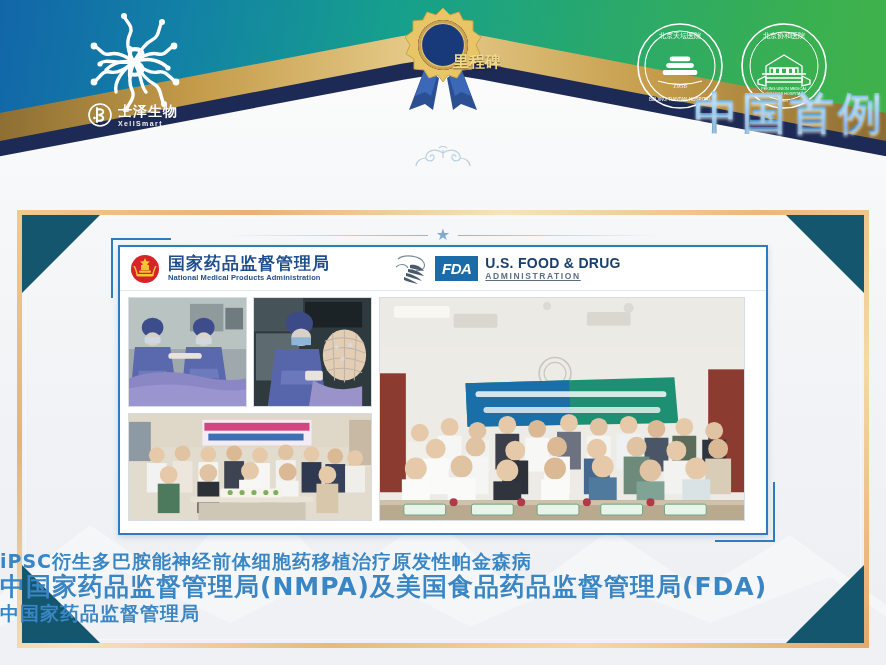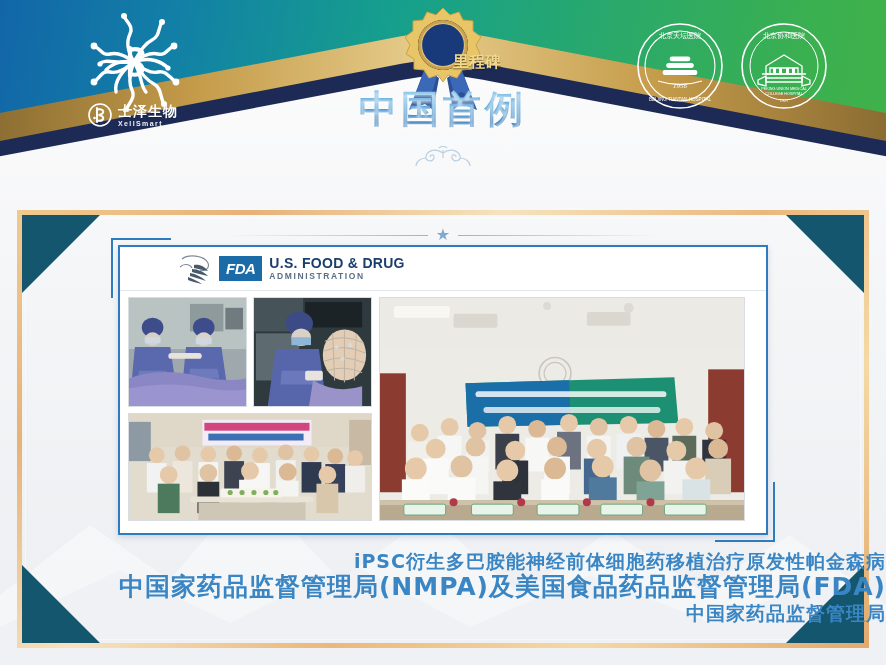--- a/index.html
+++ b/index.html
@@ -76,22 +76,22 @@
   
   .medal { position: absolute; left: 50%; top: 6px; transform: translateX(-50%); width: 96px; height: 104px; }
   .medal-text {
     position: absolute; left: 50%; top: 52px; transform: translateX(-50%);
     font-size: 16px; font-weight: bold; color: #f3d98c; letter-spacing: 0px;
     text-shadow: 0 1px 1px rgba(0,0,0,.5); white-space: nowrap; margin-left: 34px;
   }
 
   
   .headline {
-    position: absolute; left: 0; right: 0; top: 84px; text-align: center;
-    font-size: 38px; font-weight: bold; letter-spacing: 4px;
+    position: absolute; left: 0; right: 0; top: 84px; text-align: right;
+    font-size: 44px; font-weight: bold; letter-spacing: 4px;
     background: linear-gradient(180deg,#a9d6f2 0%, #4b9fd6 42%, #2a72b5 75%, #5ba2d4 100%);
     -webkit-background-clip: text; background-clip: text; color: transparent;
     text-shadow: 0 2px 3px rgba(255,255,255,.6);
     font-family: "DejaVu Sans", sans-serif;
   }
 
   .flourish { position: absolute; left: 50%; transform: translateX(-50%); top: 146px; width: 90px; height: 22px; opacity: .45; }
 
   
   .subtitle {
@@ -134,33 +134,33 @@
   .nmpa-cn { font-size: 17px; font-weight: bold; color: #1f4e8c; letter-spacing: 1px; }
   .nmpa-en { font-size: 7.5px; font-weight: bold; color: #1f4e8c; letter-spacing: .1px; margin-top: 2px; }
   .fda { display: flex; align-items: center; gap: 7px; margin-left: 48px; }
   .fda-badge {
     background: #1a6ba8; color: #fff; font-size: 15px; font-weight: bold;
     padding: 4px 7px; letter-spacing: -.5px; font-style: italic;
     font-family: Liberation Sans, sans-serif;
   }
   .fda-txt { line-height: 1.05; }
   .fda-l1 { font-size: 14px; font-weight: bold; color: #1a3f6e; letter-spacing: .3px; }
-  .fda-l2 { font-size: 8.5px; font-weight: bold; color: #5b6f86; letter-spacing: 1.6px; margin-top: 2px; }
+  .fda-l2 { font-size: 8.5px; font-weight: bold; color: #5b6f86; letter-spacing: 1.6px; margin-top: 2px; text-decoration: underline; }
 
   .collage { position: relative; display: flex; gap: 7px; padding: 6px 8px 8px 8px; }
   .col-left { display: flex; flex-direction: column; gap: 6px; width: 244px; }
   .row-top { display: flex; gap: 6px; }
   .ph { position: relative; overflow: hidden; border: 1px solid #d8dde3; }
   .ph.surg { width: 119px; height: 110px; }
   .ph.group-sm { width: 244px; height: 108px; }
   .ph.group-lg { width: 366px; height: 224px; }
 
   
   .bottom-copy {
-    position: absolute; left: 0; right: 0; top: 548px; text-align: right;
+    position: absolute; left: 0; right: 0; top: 548px; text-align: left;
     color: #3a86c4; font-weight: bold; font-family: "DejaVu Sans", sans-serif;
   }
   .bc { line-height: 26px; letter-spacing: 1px; white-space: nowrap; }
   .bc1 { font-size: 19px; }
   .bc2 { font-size: 19px; }
   .bc3 { font-size: 25px; }
   .bc4 { font-size: 19px; }
 </style>
 </head>
 <body>
@@ -299,20 +299,37 @@
   <div class="frame-gold"></div>
   <div class="frame-inner"></div>
   <div class="tri tl"></div>
   <div class="tri tr"></div>
   <div class="tri bl"></div>
   <div class="tri br"></div>
 
   <div class="card">
 
     <div class="agency-bar">
+      <div class="nmpa">
+        <svg width="30" height="30" viewBox="0 0 30 30">
+          <circle cx="15" cy="15" r="14" fill="#d8232a"></circle>
+          <g fill="#f5c832">
+            <path d="M15 4 l1.5 3.2 3.4 .4 -2.6 2.3 .8 3.4 -3.1 -1.8 -3.1 1.8 .8 -3.4 -2.6 -2.3 3.4 -.4z"></path>
+            <rect x="7" y="20" width="16" height="2.4" rx="1"></rect>
+            <rect x="9" y="16.6" width="12" height="2.2" rx="1"></rect>
+            <path d="M11 11 h8 v5 h-8z" opacity=".95"></path>
+            <path d="M5 12 q3 7 3 10 h-1.6 q0 -4 -3 -10z"></path>
+            <path d="M25 12 q-3 7 -3 10 h1.6 q0 -4 3 -10z"></path>
+          </g>
+        </svg>
+        <div class="nmpa-txt">
+          <div class="nmpa-cn">国家药品监督管理局</div>
+          <div class="nmpa-en">National Medical Products Administration</div>
+        </div>
+      </div>
 
       <div class="fda">
         <svg width="34" height="32" viewBox="0 0 34 32">
           <g fill="none" stroke="#7d8a99" stroke-width="1.1">
             <path d="M4 6 C10 1 26 2 30 10 C32 15 27 19 22 17"></path>
             <path d="M2 14 C6 10 12 11 14 15"></path>
           </g>
           <g fill="#4b5a6b">
             <path d="M16 12 C22 11 27 14 30 18 C25 17 20 16 16 15 Z"></path>
             <path d="M14 16 C20 16 26 19 30 23 C24 22 18 20 14 19 Z"></path>

